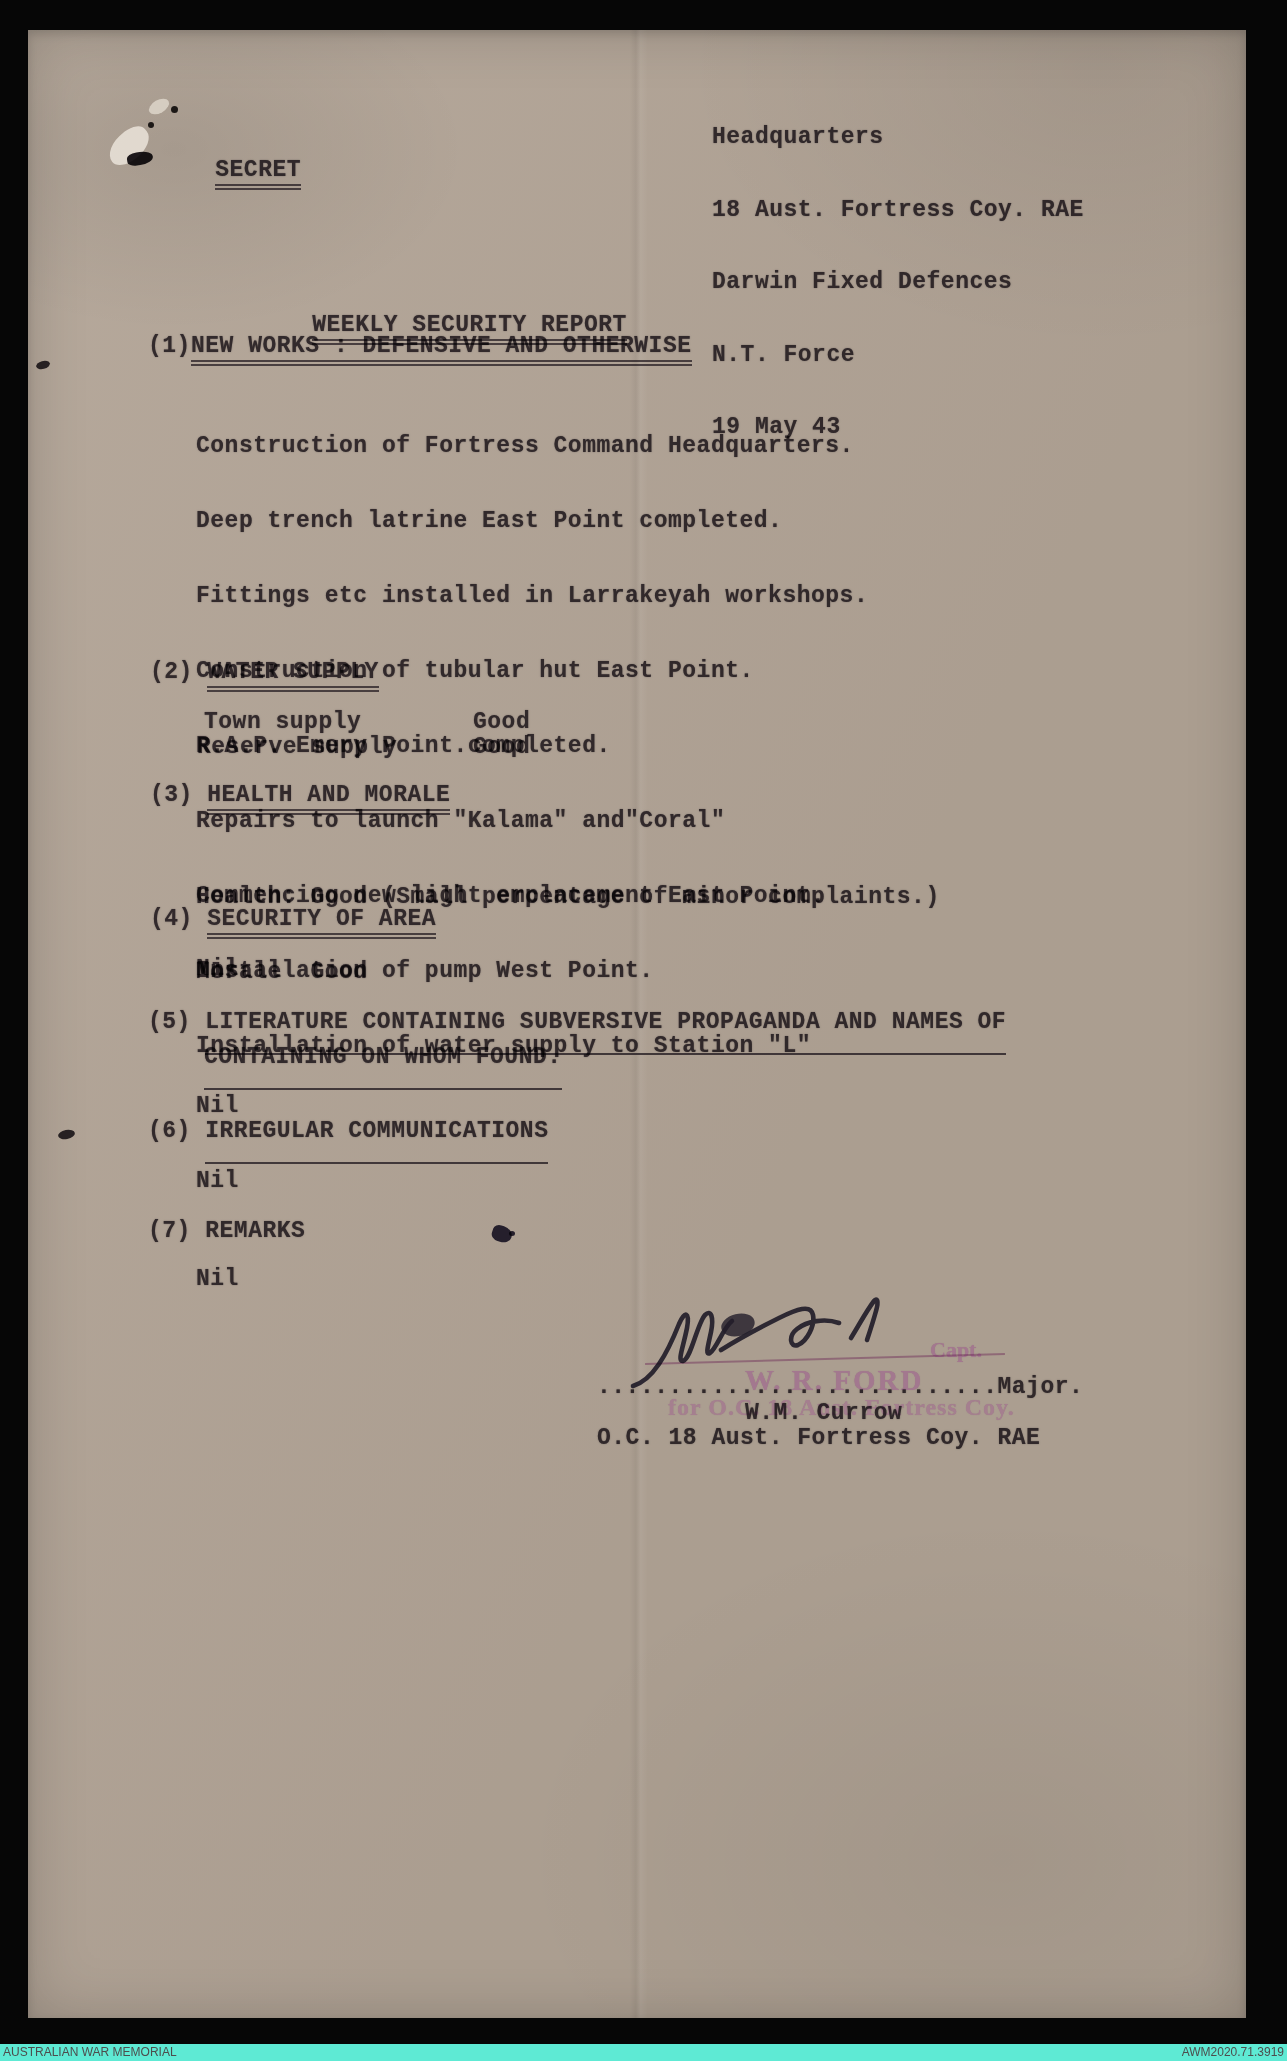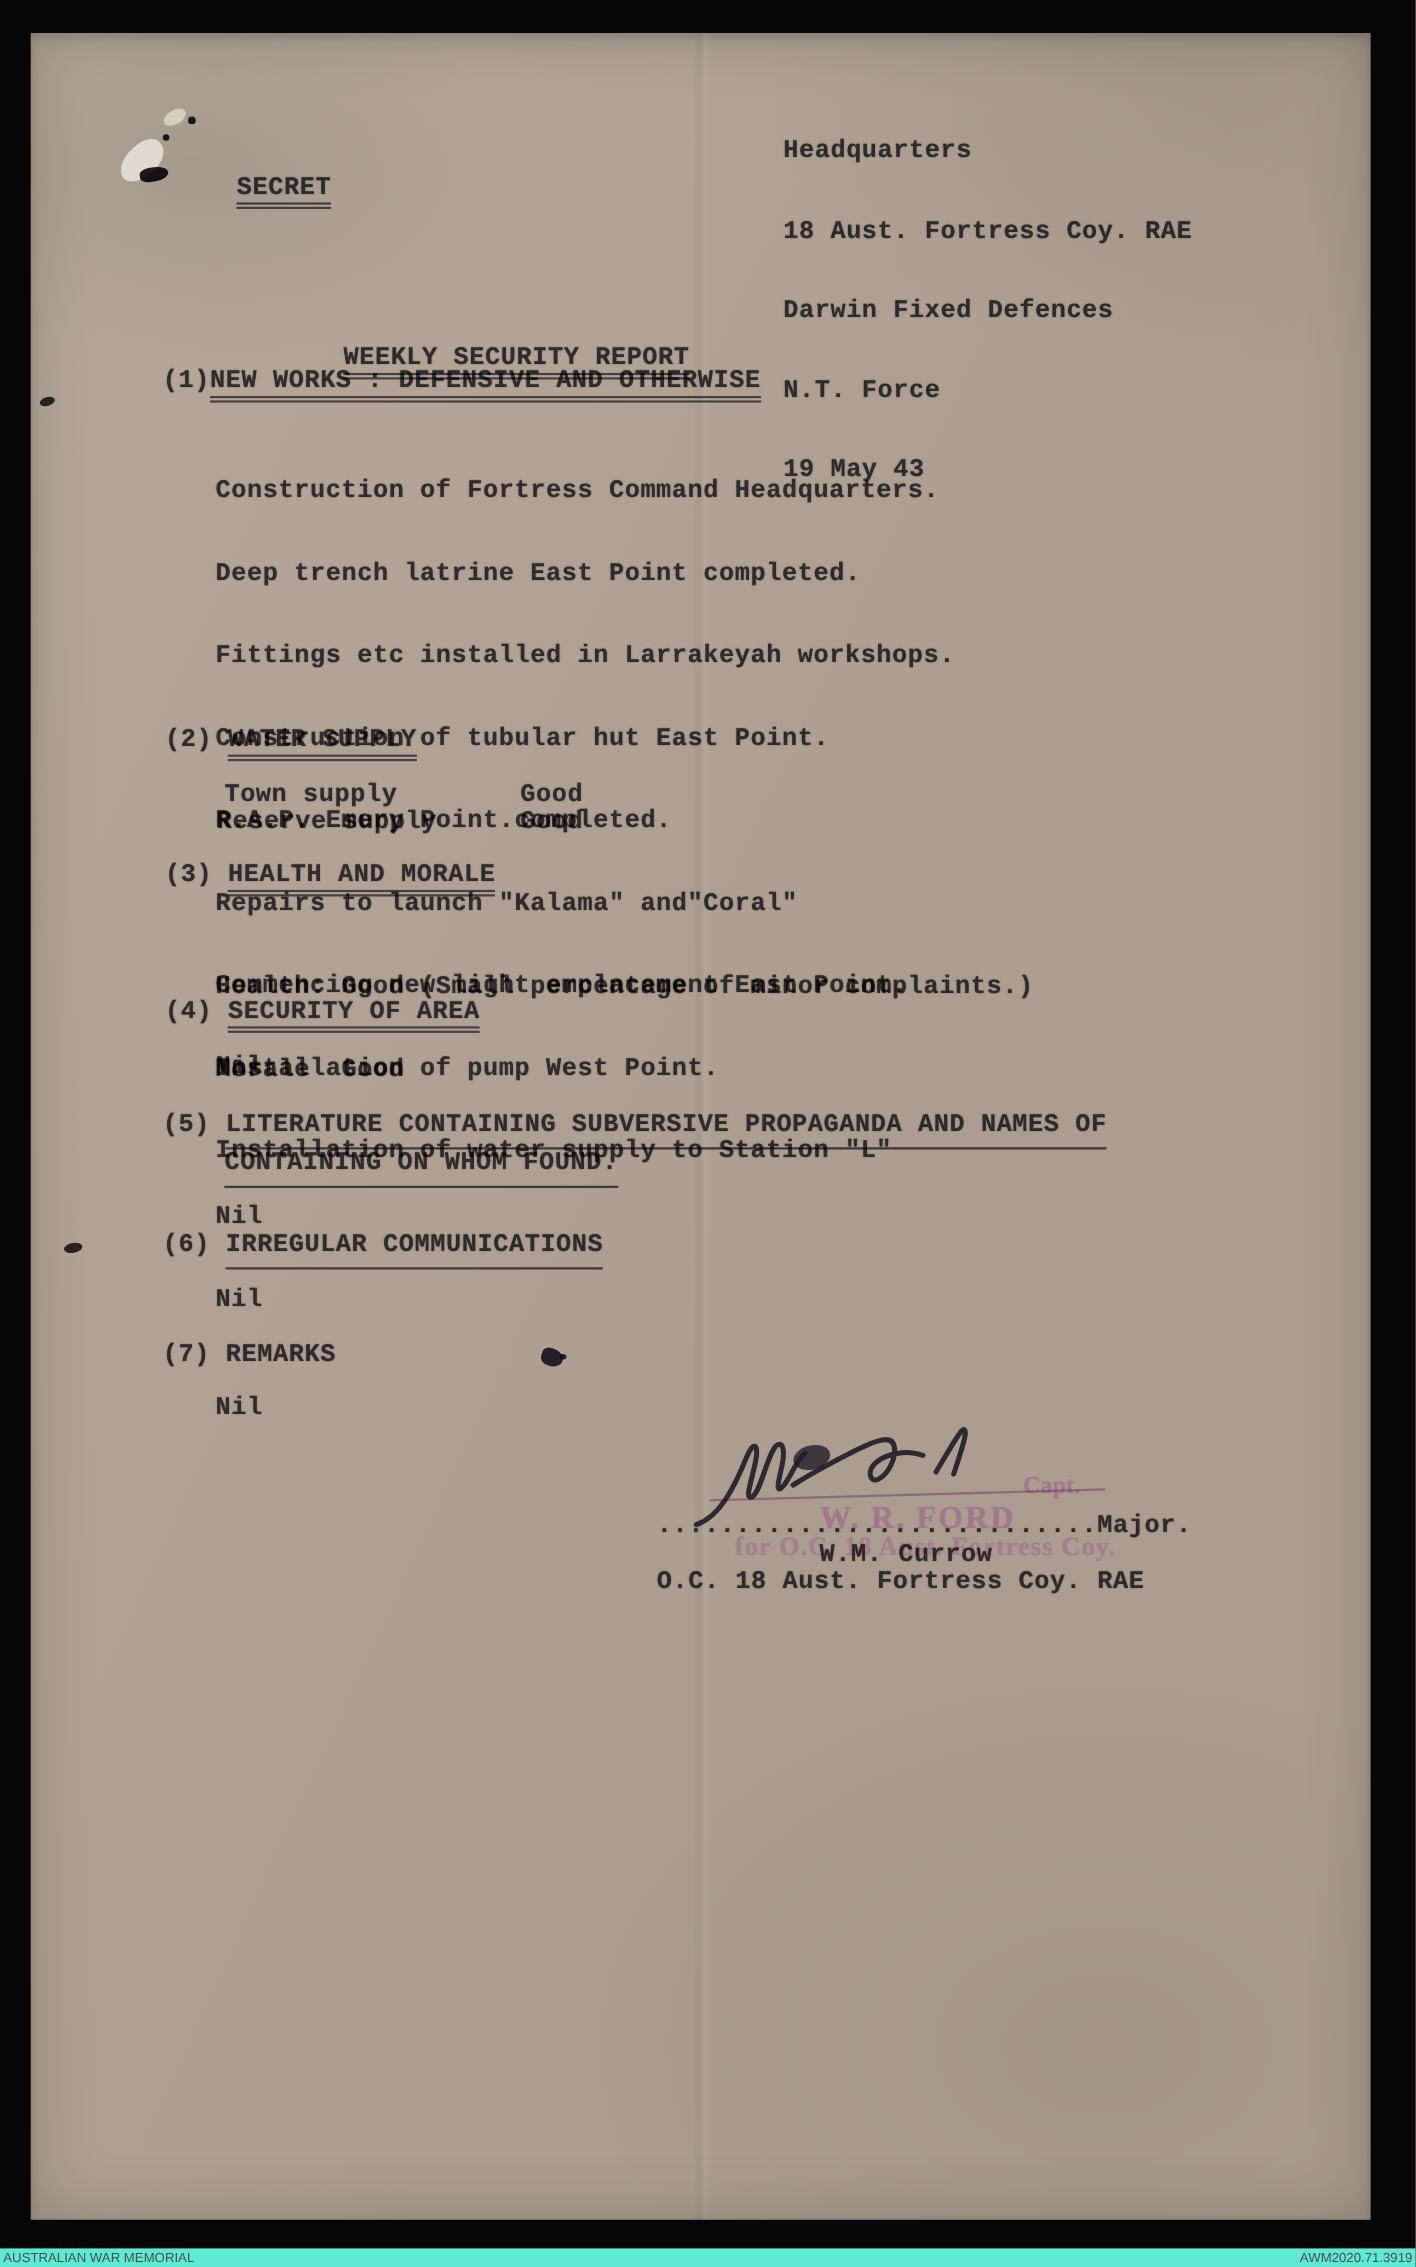--- a/index.html
+++ b/index.html
@@ -25,21 +25,21 @@
     position:absolute;
     color:#474049;
     font-size:23px;
     font-weight:bold;
     letter-spacing:0.5px;
     white-space:pre;
     line-height:25px;
     text-shadow:0 0 1.5px rgba(71,64,73,0.55);
     mix-blend-mode:multiply;
   }
-  .u{ display:inline-block; border-bottom:2px solid rgba(66,58,70,0.85); padding-bottom:8px; }
+  .u{ display:inline-block; border-bottom:2px solid rgba(66,58,70,0.85); padding-bottom:18px; }
   .u2{ display:inline-block; border-bottom:6px double rgba(66,58,70,0.8); padding-bottom:1px; }
   .hdr div{ line-height:22.5px; }
   .stamp{
     position:absolute;
     color:#f0abfc;
     font-family:"Liberation Serif","DejaVu Serif",serif;
     font-weight:bold;
     white-space:pre;
     mix-blend-mode:multiply;
     opacity:0.72;

